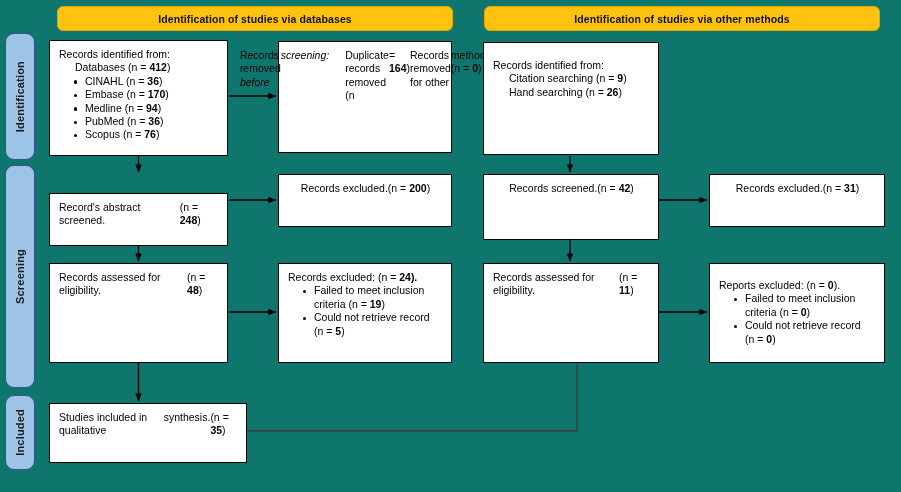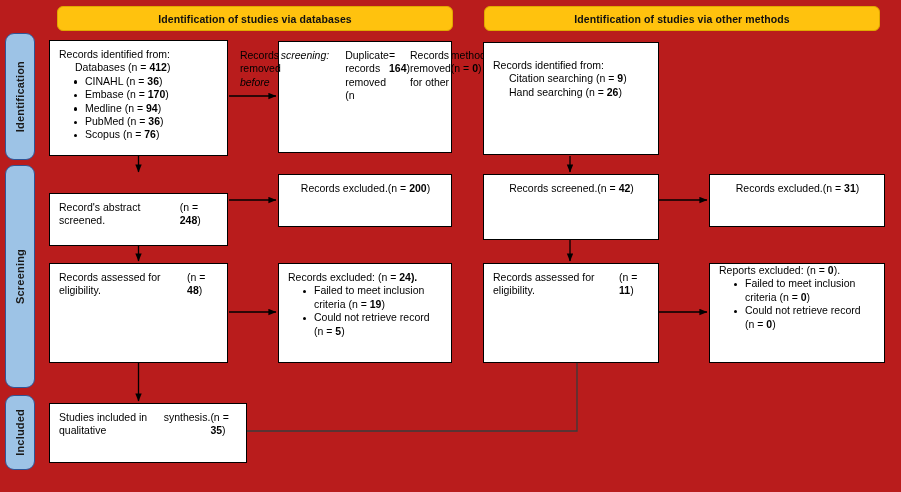--- a/index.html
+++ b/index.html
@@ -7,21 +7,21 @@
   body{
     background:#ffffff;
     font-family:"Liberation Sans", sans-serif;
     -webkit-font-smoothing:antialiased;
   }
   #diagram{
     position:relative;
     width:901px;
     height:492px;
     overflow:hidden;
-    background:#b91c1c;
+    background:#0f766e;
   }
   
   .stage-pill{
     position:absolute;
     background:#9DC3E6;
     border:1px solid #2F5597;
     border-radius:9px;
     box-sizing:border-box;
     display:flex;
     align-items:center;
@@ -221,21 +221,21 @@
   <div class="fbox vcenter" style="left:709px;top:174px;width:176px;height:53px;">
     <p>Records excluded.</p>
     <p><span>(n = </span><span class="b">31</span><span>)</span></p>
   </div>
 
   <div class="fbox vcenter" style="left:483px;top:263px;width:176px;height:100px;">
     <p>Records assessed for eligibility.</p>
     <p><span>(n = </span><span class="b">11</span><span>)</span></p>
   </div>
 
-  <div class="fbox" style="left:709px;top:263px;width:176px;height:100px;padding-top:0;">
+  <div class="fbox" style="left:709px;top:263px;width:176px;height:100px;padding-top:15px;">
     <p><span>Reports excluded: (n = </span><span class="b">0</span><span>).</span></p>
     <ul class="bl">
       <li>
         <span>Failed to meet inclusion</span><br>
         <span>criteria (n = </span><span class="b">0</span><span>)</span>
       </li>
       <li>
         <span>Could not retrieve record</span><br>
         <span>(n = </span><span class="b">0</span><span>)</span>
       </li>

